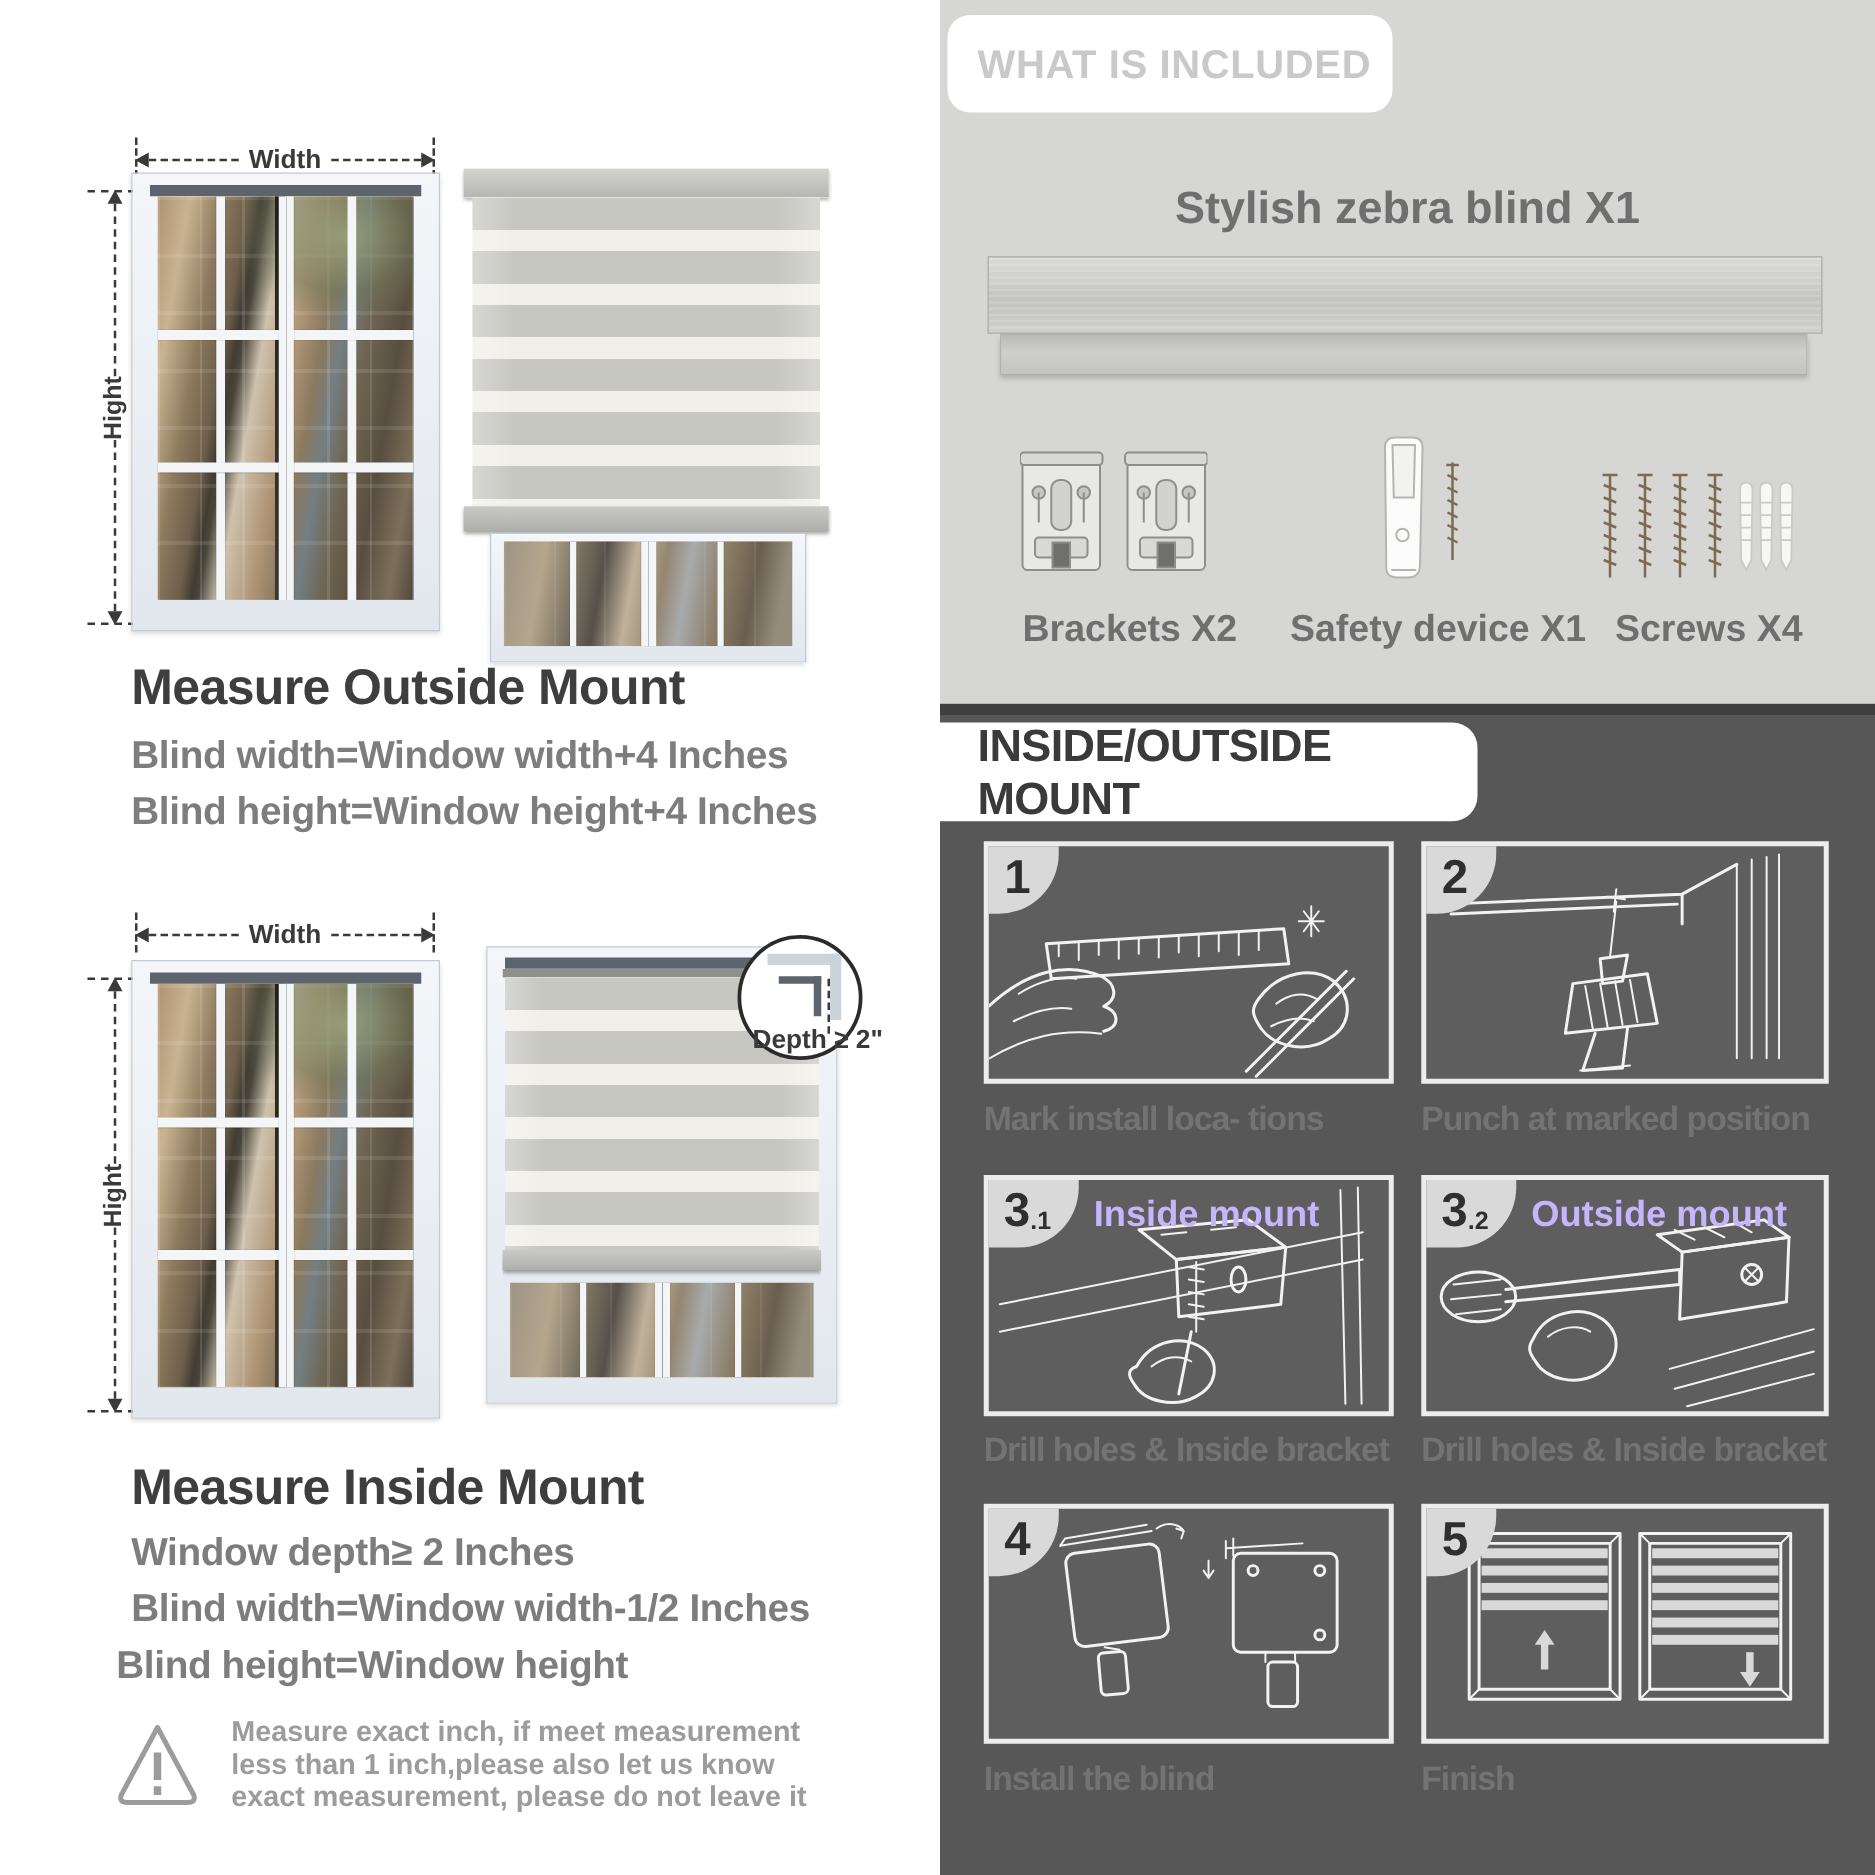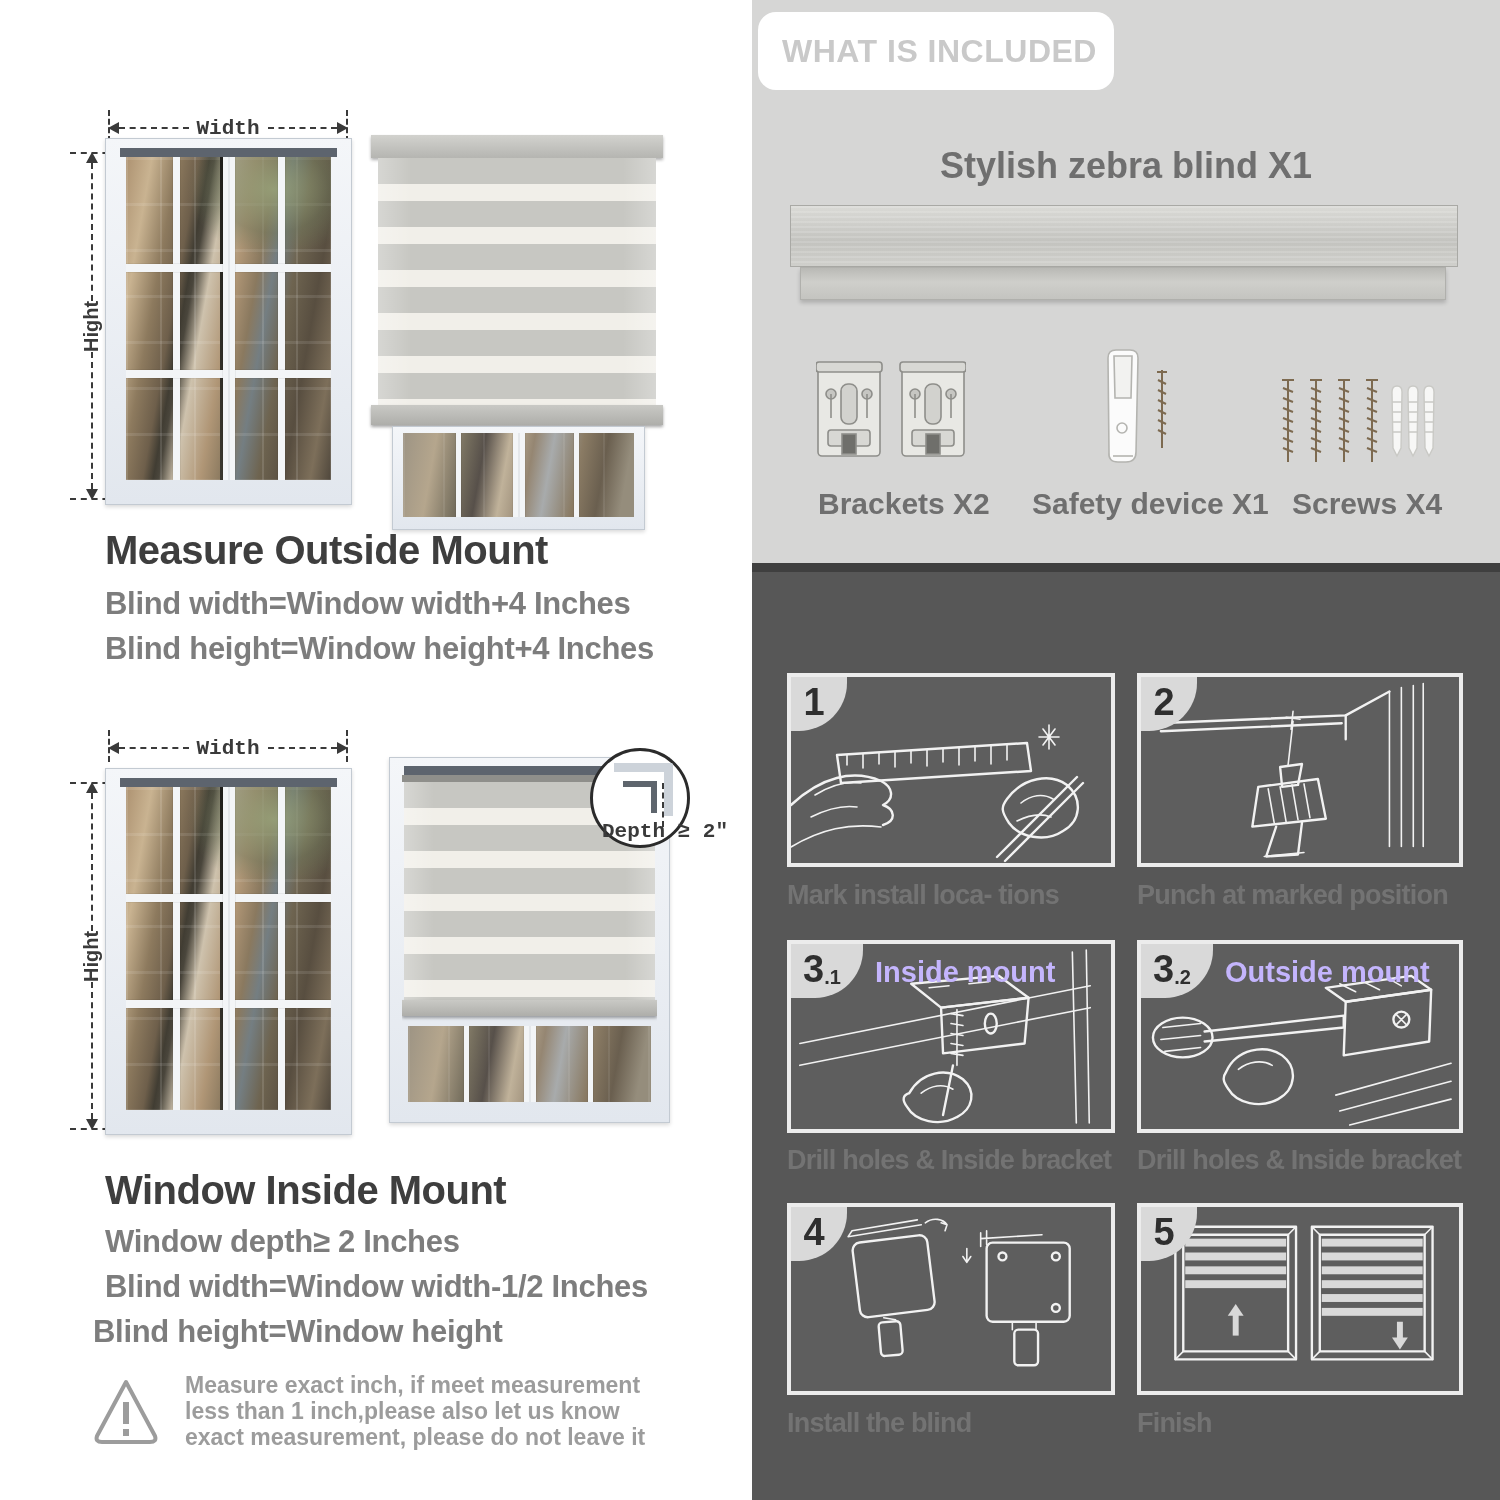--- a/index.html
+++ b/index.html
@@ -31,21 +31,21 @@
   .mull.v1{top:0;bottom:0;left:23%;width:7px;}
   .mull.v2{top:0;bottom:0;left:74%;width:7px;}
   .mull.h1{left:0;right:0;top:33%;height:8px;}
   .mull.h2{left:0;right:0;top:66%;height:8px;}
 
   
   .harrow{display:flex;align-items:center;}
   .ah-l{width:0;height:0;border-top:6px solid transparent;border-bottom:6px solid transparent;border-right:11px solid #3a3a3a;}
   .ah-r{width:0;height:0;border-top:6px solid transparent;border-bottom:6px solid transparent;border-left:11px solid #3a3a3a;}
   .hdash{flex:1;border-top:2px dashed #3a3a3a;height:0;}
-  .dimlbl{padding:0 8px;font-weight:bold;font-size:21px;color:#3a3a3a;white-space:nowrap;font-family:Liberation Mono, monospace;}
+  .dimlbl{padding:0 8px;font-weight:bold;font-size:21px;color:#3a3a3a;white-space:nowrap;}
   .varrow{display:flex;flex-direction:column;align-items:center;}
   .av-t{width:0;height:0;border-left:6px solid transparent;border-right:6px solid transparent;border-bottom:11px solid #3a3a3a;}
   .av-b{width:0;height:0;border-left:6px solid transparent;border-right:6px solid transparent;border-top:11px solid #3a3a3a;}
   .vdash{flex:1;border-left:2px dashed #3a3a3a;width:0;}
   .vlbl{transform:rotate(-90deg);font-weight:bold;font-size:20px;color:#3a3a3a;padding:14px 0;white-space:nowrap;}
   .guide-v{border-left:2px dashed #3a3a3a;width:0;}
   .guide-h{border-top:2px dashed #3a3a3a;height:0;}
 
   
   .cassette{position:absolute;left:-5px;right:-5px;height:23px;background:linear-gradient(#d2d2ce,#b5b5b1);box-shadow:0 2px 3px rgba(0,0,0,.3);}
@@ -211,21 +211,21 @@
   <div class="abs callout" style="left:590px;top:748px;width:94px;height:94px;">
     <div class="co-outer"></div>
     <div class="co-inner"></div>
     <div class="co-dash"></div>
   </div>
   <div class="abs dimlbl" style="left:594px;top:820px;font-size:21px;">
     <span>Depth ≥ 2"</span>
   </div>
 
   <div class="abs measure-title" style="left:105px;top:1168px;">
-    <span>Window Inside Mount</span>
+    <span>Measure Inside Mount</span>
   </div>
   <div class="abs measure-line" style="left:105px;top:1224px;">
     <span>Window depth≥ 2 Inches</span>
   </div>
   <div class="abs measure-line" style="left:105px;top:1269px;">
     <span>Blind width=Window width-1/2 Inches</span>
   </div>
   <div class="abs measure-line" style="left:93px;top:1314px;">
     <span>Blind height=Window height</span>
   </div>
@@ -327,20 +327,23 @@
       <g transform="translate(144,14)">
           <path d="M2 6 Q2 0 7 0 Q12 0 12 6 L11 62 L7 70 L3 62 Z"></path>
           <path d="M2 16 L12 16 M2 26 L12 26 M2 36 L12 36 M2 46 L12 46"></path>
         </g>
     </g>
   </svg>
   <div class="abs item-label" style="left:1292px;top:487px;">
     <span>Screws X4</span>
   </div>
 
+  <div class="abs mount-header">
+    <span>INSIDE/OUTSIDE MOUNT</span>
+  </div>
 
   <div class="abs step-panel" style="left:787px;top:673px;width:328px;height:194px;">
     <svg class="lineart" viewBox="0 0 320 186">
       <path d="M46 78 L236 66 L240 94 L50 106 Z"></path>
       <path d="M56 78 L56 88 M72 77 L72 91 M88 76 L88 87 M104 75 L104 90 M120 74 L120 86 M136 73 L136 89 M152 72 L152 85 M168 71 L168 88 M184 70 L184 84 M200 69 L200 87 M216 68 L216 83" class="thin"></path>
       <path d="M252 52 L264 68 M264 52 L252 68 M258 48 L258 72 M248 60 L268 60" class="thin"></path>
       <path d="M0 128 C30 100 62 92 90 104 C102 110 104 122 92 128 C104 132 106 144 92 148"></path>
       <path d="M0 170 C30 152 58 146 90 150" class="thin"></path>
       <path d="M24 118 C40 108 56 104 70 106 M20 140 C36 132 52 128 66 130" class="thin"></path>
       <path d="M206 180 L286 100 M214 184 L292 106"></path>

